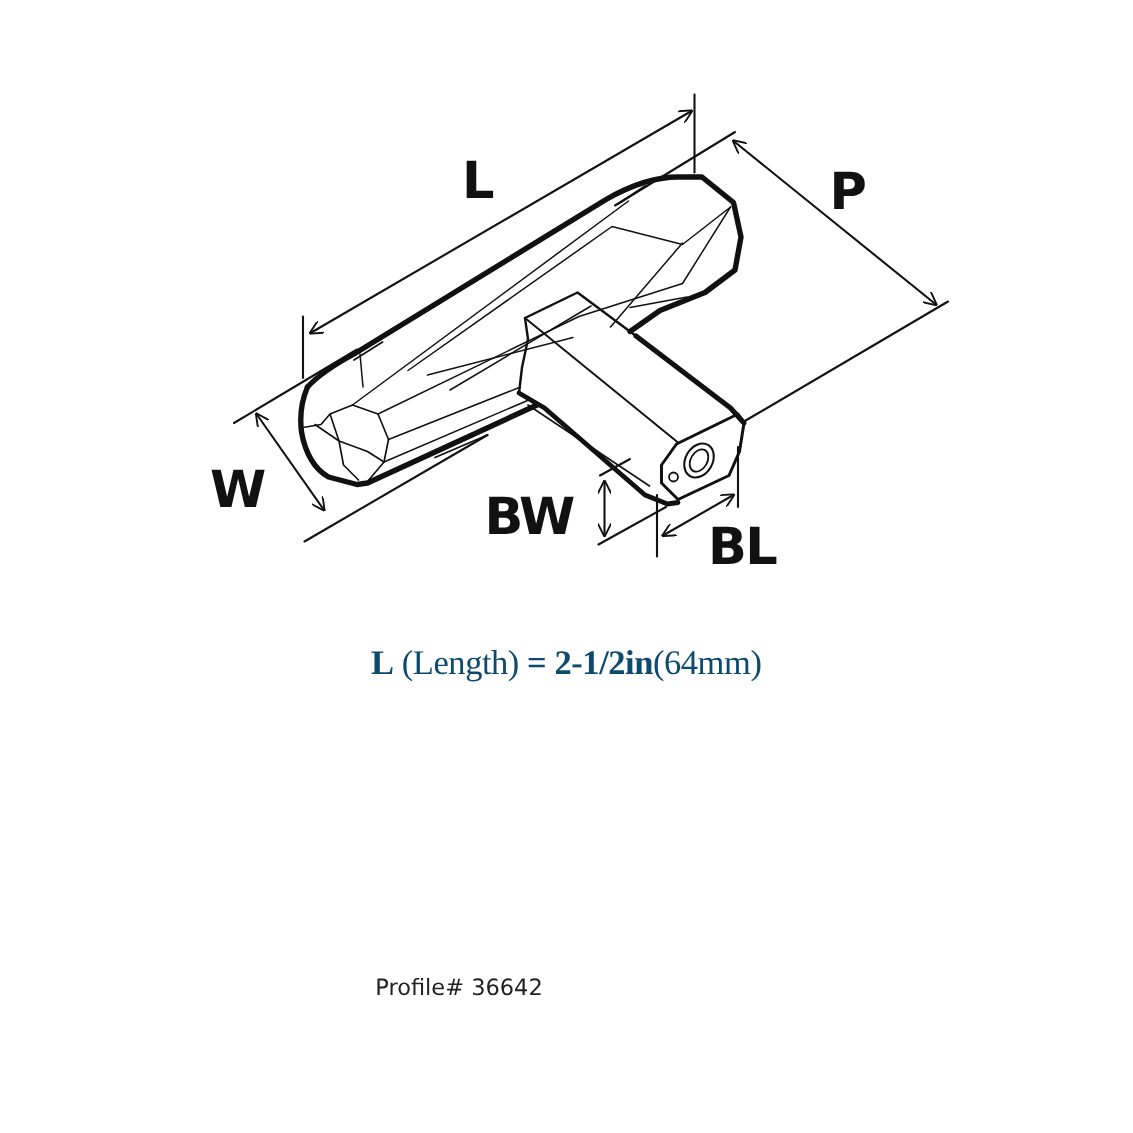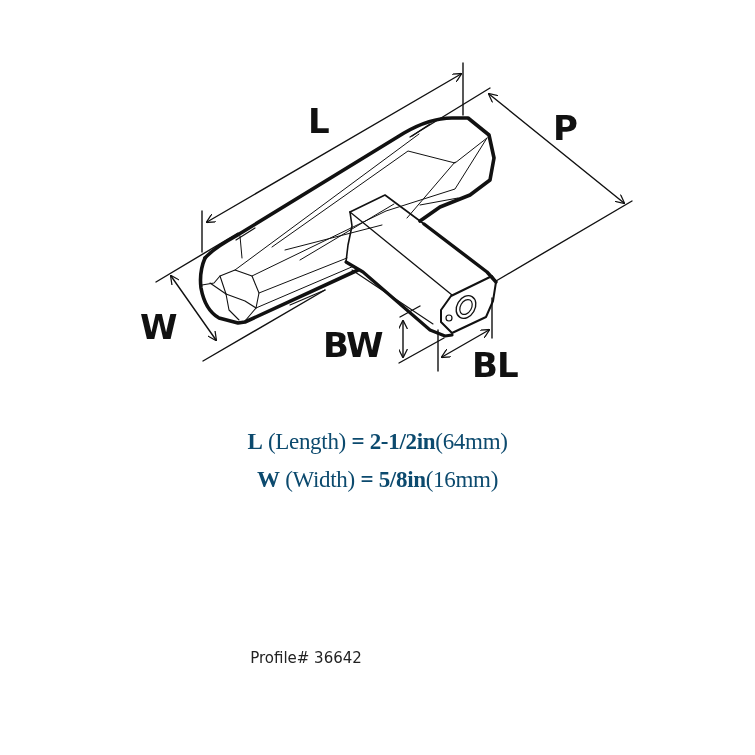--- a/index.html
+++ b/index.html
@@ -98,21 +98,15 @@
   <div class="dim-label" style="left:472px; top:348px;">BL</div>
 </div>
 
 <div class="specs">
   <div class="spec-line">
     <span class="code">L</span>
     <span class="name">(Length)</span>
     <span class="eq">=</span>
     <span class="imperial">2-1/2in</span><span class="metric">(64mm)</span>
   </div>
-  <div class="spec-line">
-    <span class="code">W</span>
-    <span class="name">(Width)</span>
-    <span class="eq">=</span>
-    <span class="imperial">5/8in</span><span class="metric">(16mm)</span>
-  </div>
 </div>
 
 <div class="profile">Profile# 36642</div>
 
 </body></html>

